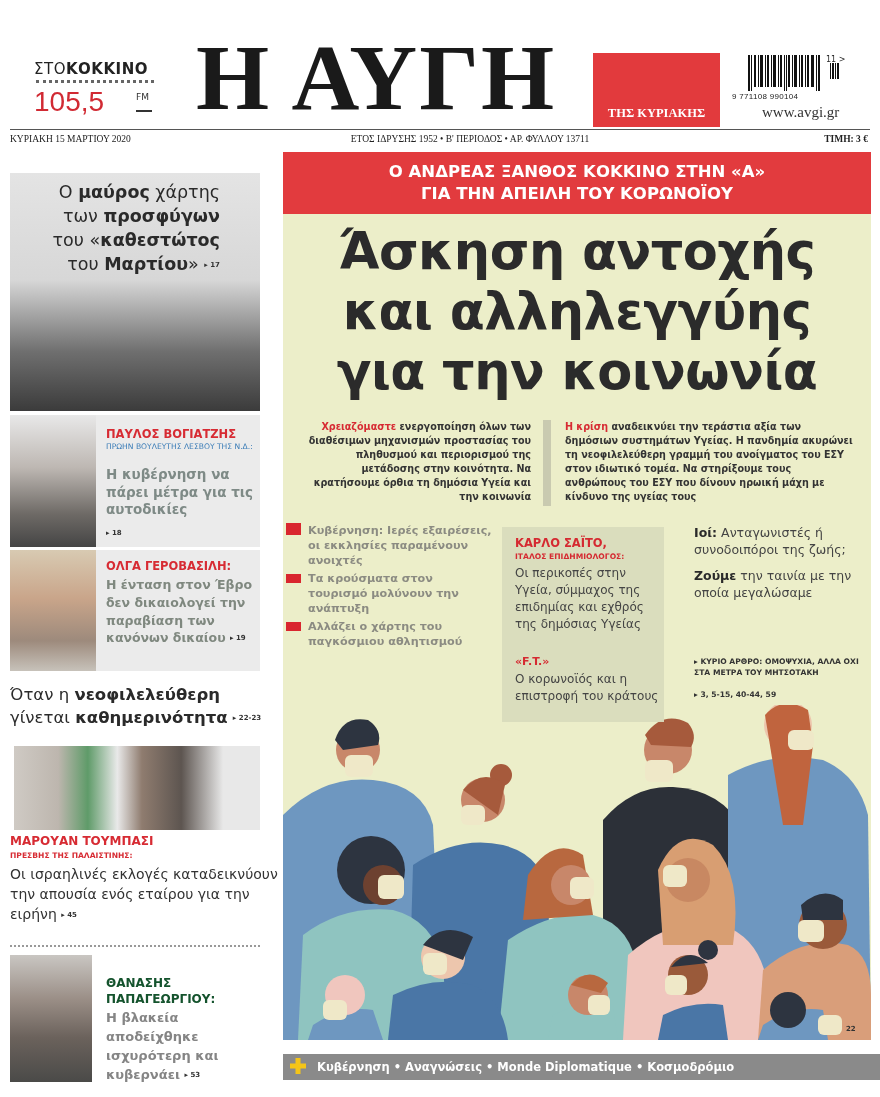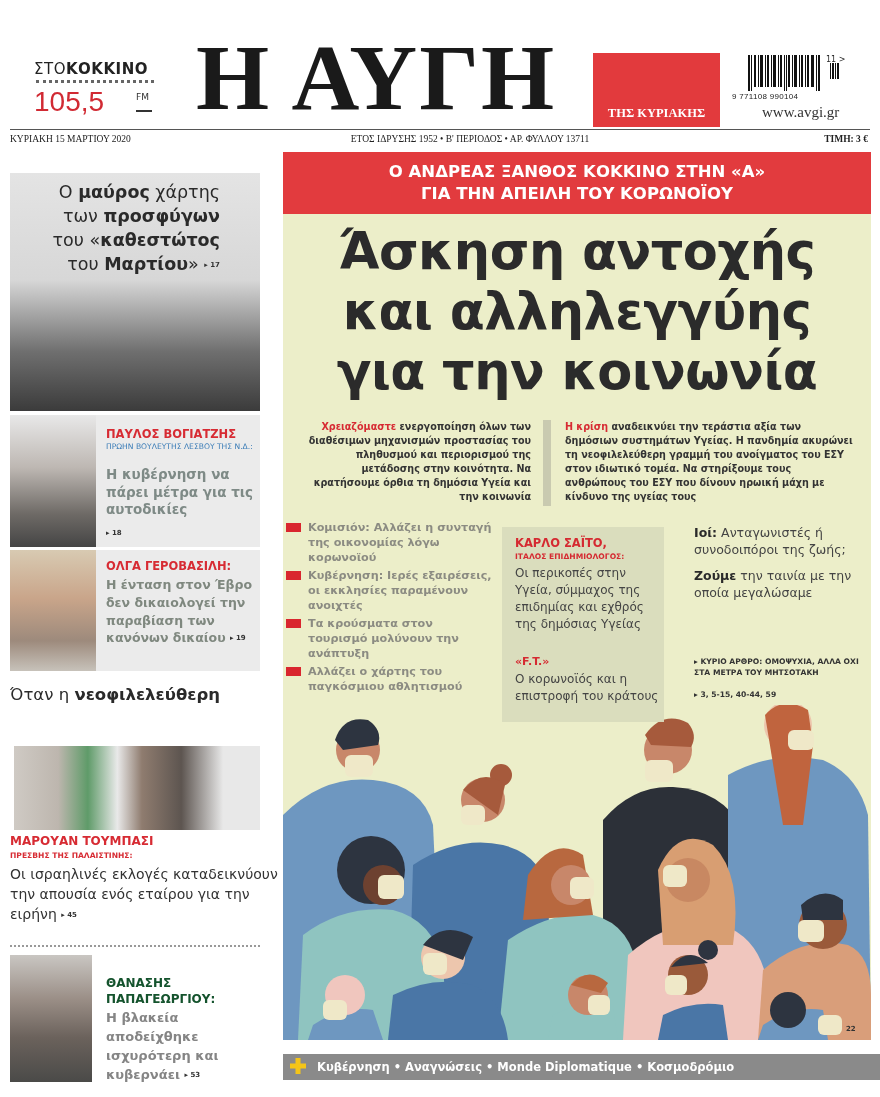--- a/index.html
+++ b/index.html
@@ -154,21 +154,21 @@
   <div>Άσκηση αντοχής</div>
   <div>και αλληλεγγύης</div>
   <div>για την κοινωνία</div>
 </div>
 
 <div class="abs lead lead-left"><span class="red">Χρειαζόμαστε</span><span> ενεργοποίηση όλων των διαθέσιμων μηχανισμών προστασίας του πληθυσμού και περιορισμού της μετάδοσης στην κοινότητα. Να κρατήσουμε όρθια τη δημόσια Υγεία και την κοινωνία</span></div>
 <div class="abs lead-divider"></div>
 <div class="abs lead lead-right"><span class="red">Η κρίση</span><span> αναδεικνύει την τεράστια αξία των δημόσιων συστημάτων Υγείας. Η πανδημία ακυρώνει τη νεοφιλελεύθερη γραμμή του ανοίγματος του ΕΣΥ στον ιδιωτικό τομέα. Να στηρίξουμε τους ανθρώπους του ΕΣΥ που δίνουν ηρωική μάχη με κίνδυνο της υγείας τους</span></div>
 
 <div class="abs bullets">
-  <div class="bullet"><span class="sq"></span><span>Κομισιόν: Αλλάζει η συνταγή της οικονομίας λόγω κορωνοϊού</span></div>
+  <div class="bullet"><span class="sq"></span></div>
   <div class="bullet"><span class="sq"></span><span>Κυβέρνηση: Ιερές εξαιρέσεις, οι εκκλησίες παραμένουν ανοιχτές</span></div>
   <div class="bullet"><span class="sq"></span><span>Τα κρούσματα στον τουρισμό μολύνουν την ανάπτυξη</span></div>
   <div class="bullet"><span class="sq"></span><span>Αλλάζει ο χάρτης του παγκόσμιου αθλητισμού</span></div>
 </div>
 
 <svg class="abs illustration" viewBox="0 0 588 335" preserveAspectRatio="none">
   <rect width="588" height="335" fill="#eceec9"></rect>
 
   <path d="M0 110 Q40 70 90 75 Q140 80 150 120 L160 335 L0 335 Z" fill="#6e97c0"></path>
   <circle cx="75" cy="45" r="22" fill="#c8876a"></circle>
@@ -272,20 +272,21 @@
 <div class="abs c2-quote">Η κυβέρνηση να πάρει μέτρα για τις αυτοδικίες</div>
 <div class="abs c2-pg pg">▸ 18</div>
 
 <div class="abs sb-card sb-card3"></div>
 <div class="abs photo3"></div>
 <div class="abs c3-name">ΟΛΓΑ ΓΕΡΟΒΑΣΙΛΗ:</div>
 <div class="abs c3-quote"><span>Η ένταση στον Έβρο δεν δικαιολογεί την παραβίαση των κανόνων δικαίου</span> <span class="pg">▸ 19</span></div>
 
 <div class="abs sb-police">
   <div><span>Όταν η </span><b>νεοφιλελεύθερη</b></div>
+  <div><span>γίνεται </span><b>καθημερινότητα</b> <span class="pg">▸ 22-23</span></div>
 </div>
 
 <div class="abs photo4"></div>
 <div class="abs c4-name">ΜΑΡΟΥΑΝ ΤΟΥΜΠΑΣΙ</div>
 <div class="abs c4-role">ΠΡΕΣΒΗΣ ΤΗΣ ΠΑΛΑΙΣΤΙΝΗΣ:</div>
 <div class="abs c4-quote"><span>Οι ισραηλινές εκλογές καταδεικνύουν την απουσία ενός εταίρου για την ειρήνη</span> <span class="pg">▸ 45</span></div>
 <div class="abs dotted-rule"></div>
 
 <div class="abs photo5"></div>
 <div class="abs c5-name">ΘΑΝΑΣΗΣ ΠΑΠΑΓΕΩΡΓΙΟΥ:</div>

